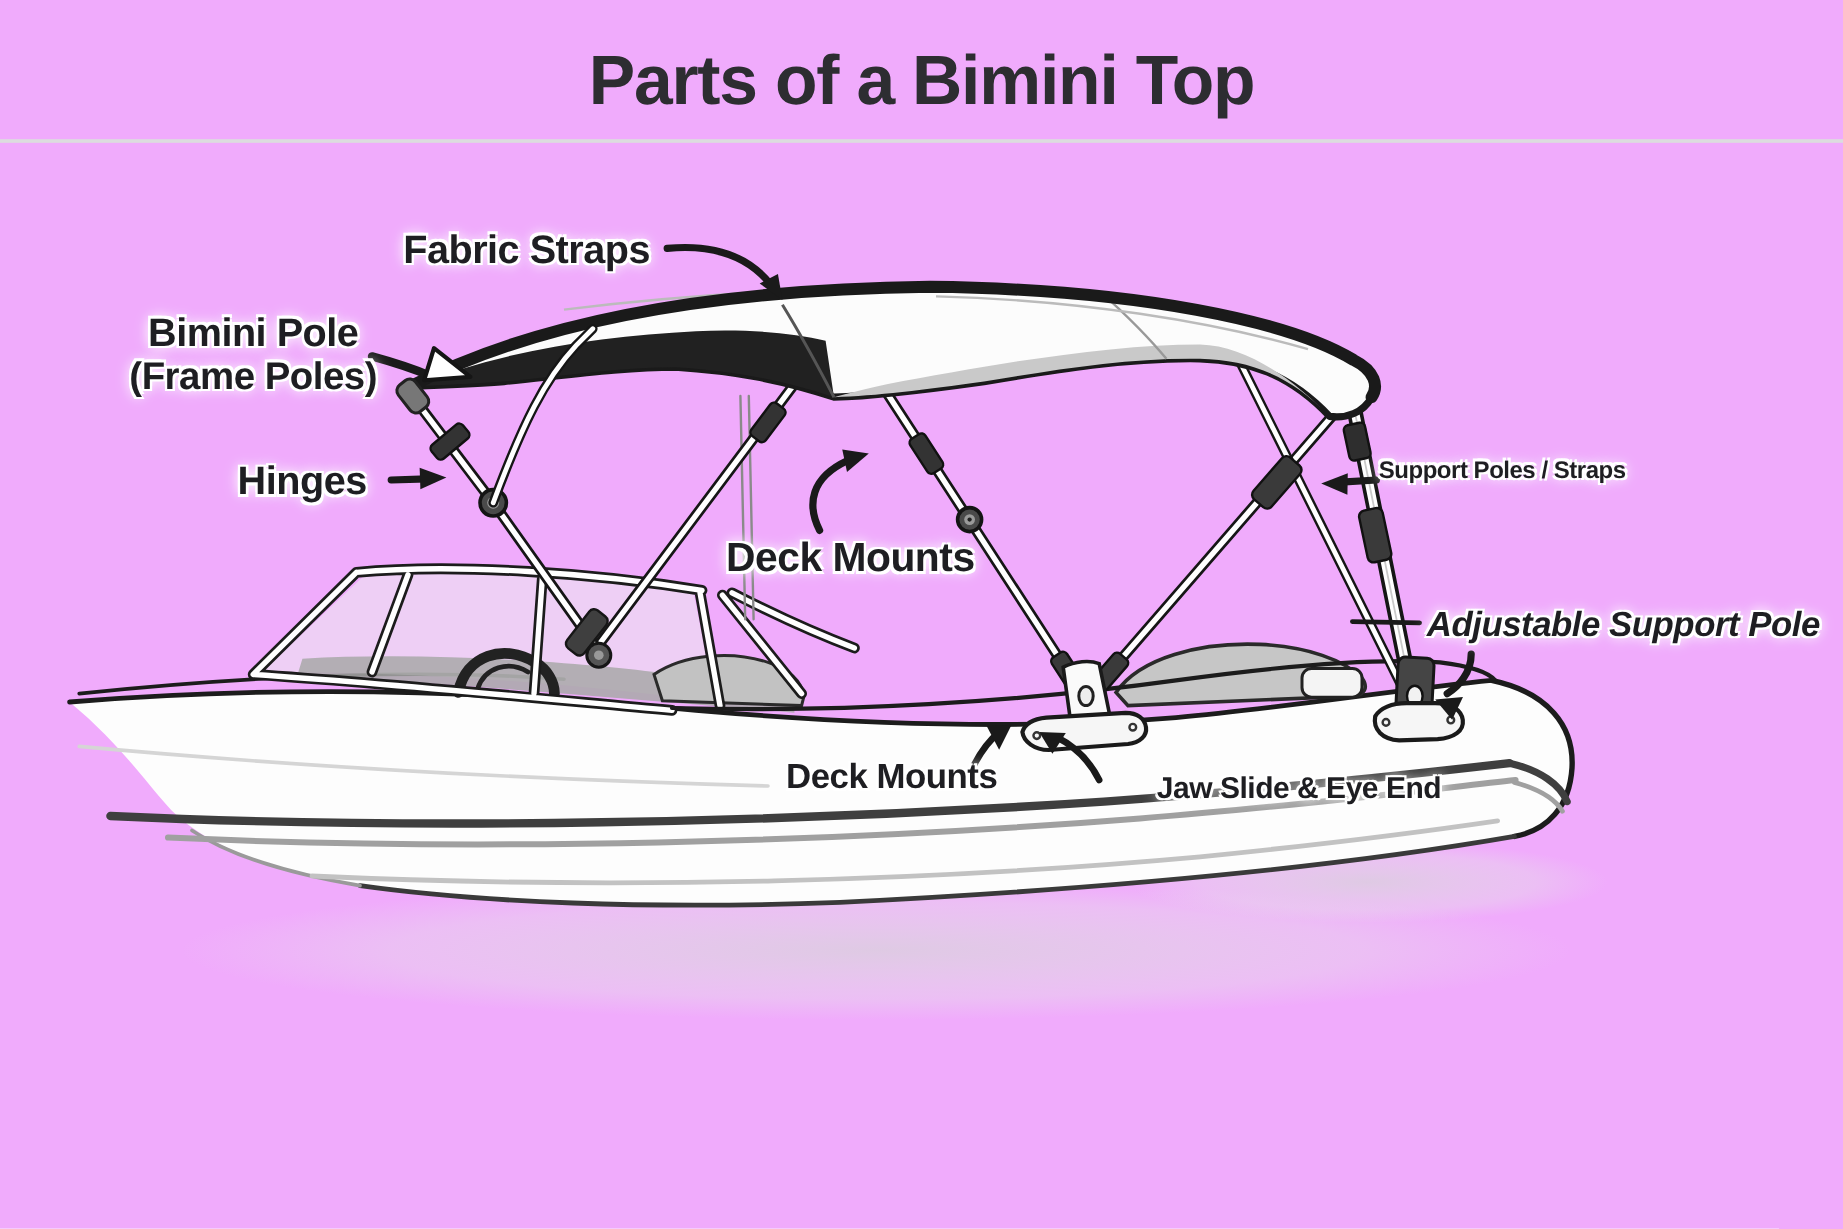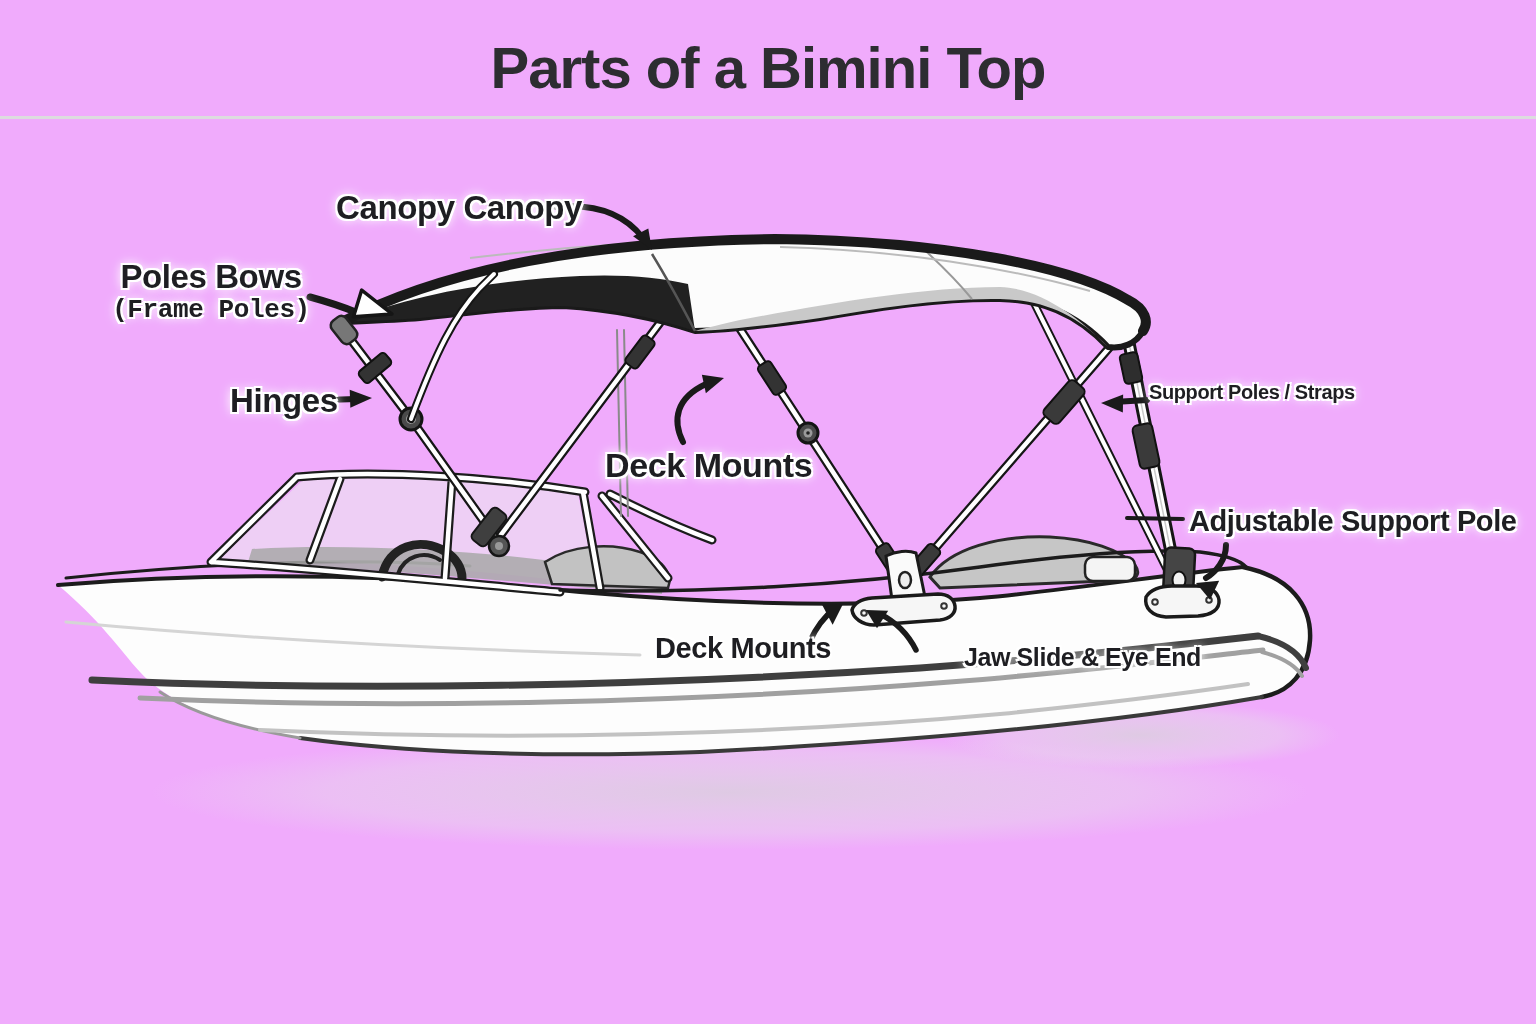--- a/index.html
+++ b/index.html
@@ -14,25 +14,25 @@
     font-size:58px;font-weight:700;color:#2d2d31;letter-spacing:-1px;
   }
   .divider{position:absolute;left:0;top:116px;width:100%;height:3px;background:#dcdcde;}
   .lbl{
     position:absolute;font-weight:700;color:#1e1e22;letter-spacing:-0.4px;white-space:nowrap;
     text-shadow:-2px -2px 0 #fff,2px -2px 0 #fff,-2px 2px 0 #fff,2px 2px 0 #fff,0 0 10px #fff,0 0 14px #fff;
   }
   .lbl-fabric{left:336px;top:189px;font-size:33px;}
   .lbl-bows{left:100px;top:259px;width:222px;text-align:center;line-height:1.12;}
   .lbl-bows .l1{font-size:33px;display:block;}
-  .lbl-bows .l2{font-size:26px;font-weight:600;display:block;font-family:Liberation Mono, monospace;}
-  .lbl-hinges{left:230px;top:382px;font-size:33px;}
+  .lbl-bows .l2{font-size:32px;font-weight:600;display:block;}
+  .lbl-hinges{left:198px;top:382px;font-size:33px;}
   .lbl-deckmid{left:605px;top:446px;font-size:34px;}
   .lbl-support{left:1149px;top:381px;font-size:20px;}
-  .lbl-adjust{left:1189px;top:505px;font-size:29px;}
+  .lbl-adjust{left:1189px;top:505px;font-size:29px;font-style:italic;}
   .lbl-deckbot{left:655px;top:632px;font-size:29px;font-weight:600;}
   .lbl-jaw{left:964px;top:643px;font-size:25px;font-weight:600;}
 </style>
 </head>
 <body>
 
 <div id="stage">
 
   <svg id="illustration" viewBox="0 0 1536 1024" xmlns="http://www.w3.org/2000/svg">
     <defs>
@@ -211,24 +211,24 @@
       <g>
         <path d="M 916,650 C 908,634 896,622 880,614" stroke-width="5.5"></path>
         <path d="M 0,0 L 22,-3 L 14,16 Z" transform="translate(866,610) rotate(10)" fill="#1a1a1a" stroke="none"></path>
       </g>
     </g>
   </svg>
 
   <div class="title">Parts of a Bimini Top</div>
   <div class="divider"></div>
 
-  <div class="lbl lbl-fabric">Canopy Canopy</div>
+  <div class="lbl lbl-fabric">Fabric Straps</div>
 
   <div class="lbl lbl-bows">
-    <span class="l1">Poles Bows</span>
+    <span class="l1">Bimini Pole</span>
     <span class="l2">(Frame Poles)</span>
   </div>
 
   <div class="lbl lbl-hinges">Hinges</div>
   <div class="lbl lbl-deckmid">Deck Mounts</div>
   <div class="lbl lbl-support">Support Poles / Straps</div>
   <div class="lbl lbl-adjust">Adjustable Support Pole</div>
   <div class="lbl lbl-deckbot">Deck Mounts</div>
   <div class="lbl lbl-jaw">Jaw Slide &amp; Eye End</div>
 

